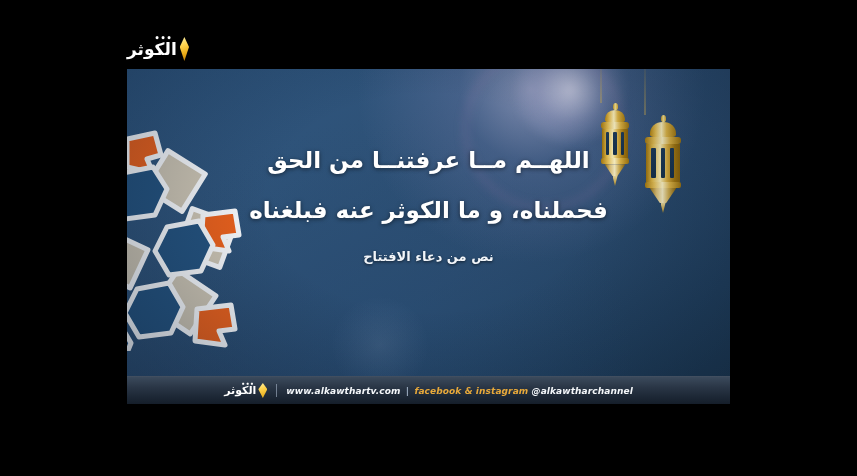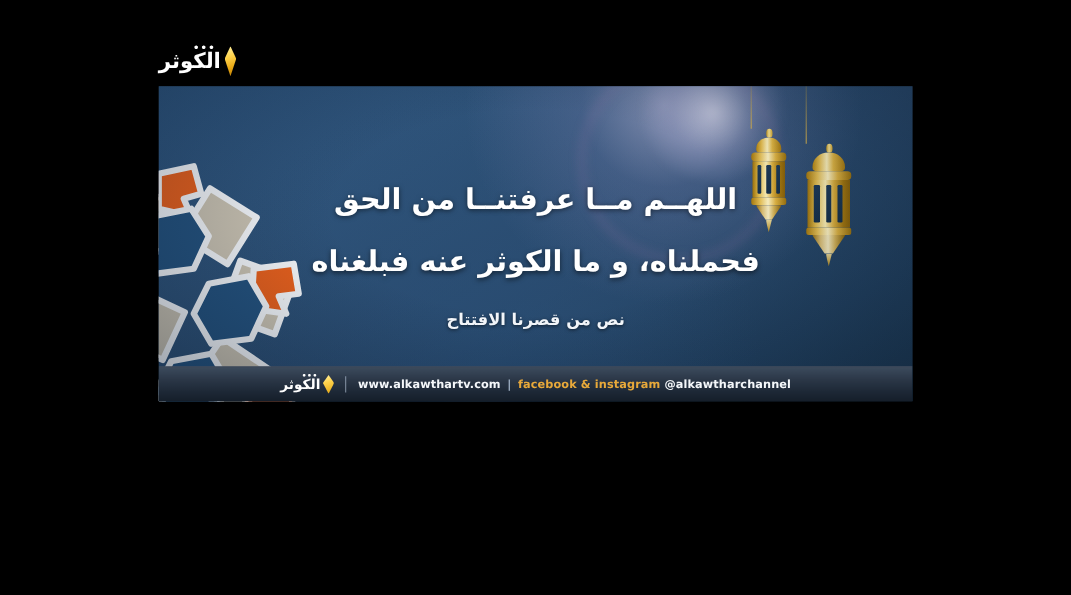--- a/index.html
+++ b/index.html
@@ -23,21 +23,21 @@
     position:absolute;top:-6px;right:4px;font-size:8px;color:#fff;letter-spacing:1px;
   }
   .wm-flame{
     width:13px;height:24px;
     background:linear-gradient(160deg,#fff3a8 0%,#ffd34d 35%,#e8a713 70%,#b77a05 100%);
     clip-path:polygon(50% 0%,100% 42%,50% 100%,0% 42%);
   }
 
   
   .video{
-    position:absolute;left:127px;top:69px;width:603px;height:252px;
+    position:absolute;left:127px;top:69px;width:603px;height:335px;
     overflow:hidden;
     background:
       radial-gradient(circle at 67% 6%, rgba(196,190,222,.55) 0%, rgba(150,150,200,.22) 14%, rgba(120,130,180,0) 34%),
       radial-gradient(circle at 42% 90%, rgba(40,78,118,.55) 0%, rgba(30,60,95,0) 55%),
       linear-gradient(150deg,#2f5781 0%,#2e5278 30%,#2a4a6d 58%,#21405f 82%,#1c3851 100%);
   }
   
   .flare-ring{
     position:absolute;left:335px;top:-22px;width:150px;height:150px;border-radius:50%;
     border:7px solid rgba(155,120,165,.16);
@@ -142,21 +142,21 @@
     position:relative;color:#fff;font-size:11px;font-weight:700;
     letter-spacing:-.8px;line-height:1;direction:rtl;
   }
   .ib-dots{position:absolute;top:-4px;right:2px;font-size:6px;color:#fff;letter-spacing:.5px;}
   .ib-flame{
     width:9px;height:15px;
     background:linear-gradient(160deg,#fff3a8,#ffd34d 40%,#dfa312 100%);
     clip-path:polygon(50% 0%,100% 42%,50% 100%,0% 42%);
   }
   .ib-sep{width:1px;height:13px;background:rgba(180,195,215,.55);}
-  .ib-text{color:#f4f7fa;font-weight:700;letter-spacing:.1px;white-space:nowrap;}
+  .ib-text{color:#f4f7fa;font-weight:700;letter-spacing:.1px;white-space:nowrap;font-style:italic;}
   .ib-text .gold{color:#e8a93a;}
   .ib-text .bar{color:#9fb0c4;padding:0 2px;}
 </style>
 </head>
 <body>
 
 <div class="screen">
 
   <div class="watermark">
     <div class="wm-word">
@@ -239,21 +239,21 @@
           </g>
         </g>
       </svg>
     </div>
 
     <div class="vignette"></div>
 
     <div class="quote">
       <div class="quote-line">اللهــم مــا عرفتنــا من الحق</div>
       <div class="quote-line">فحملناه، و ما الكوثر عنه فبلغناه</div>
-      <div class="quote-source">نص من قصرنا الافتتاح</div>
+      <div class="quote-source">نص من دعاء الافتتاح</div>
     </div>
 
     <div class="infobar">
       <div class="ib-logo">
         <div class="ib-word">
           <span class="ib-dots">•••</span>
           <span>الكوثر</span>
         </div>
         <div class="ib-flame"></div>
       </div>

